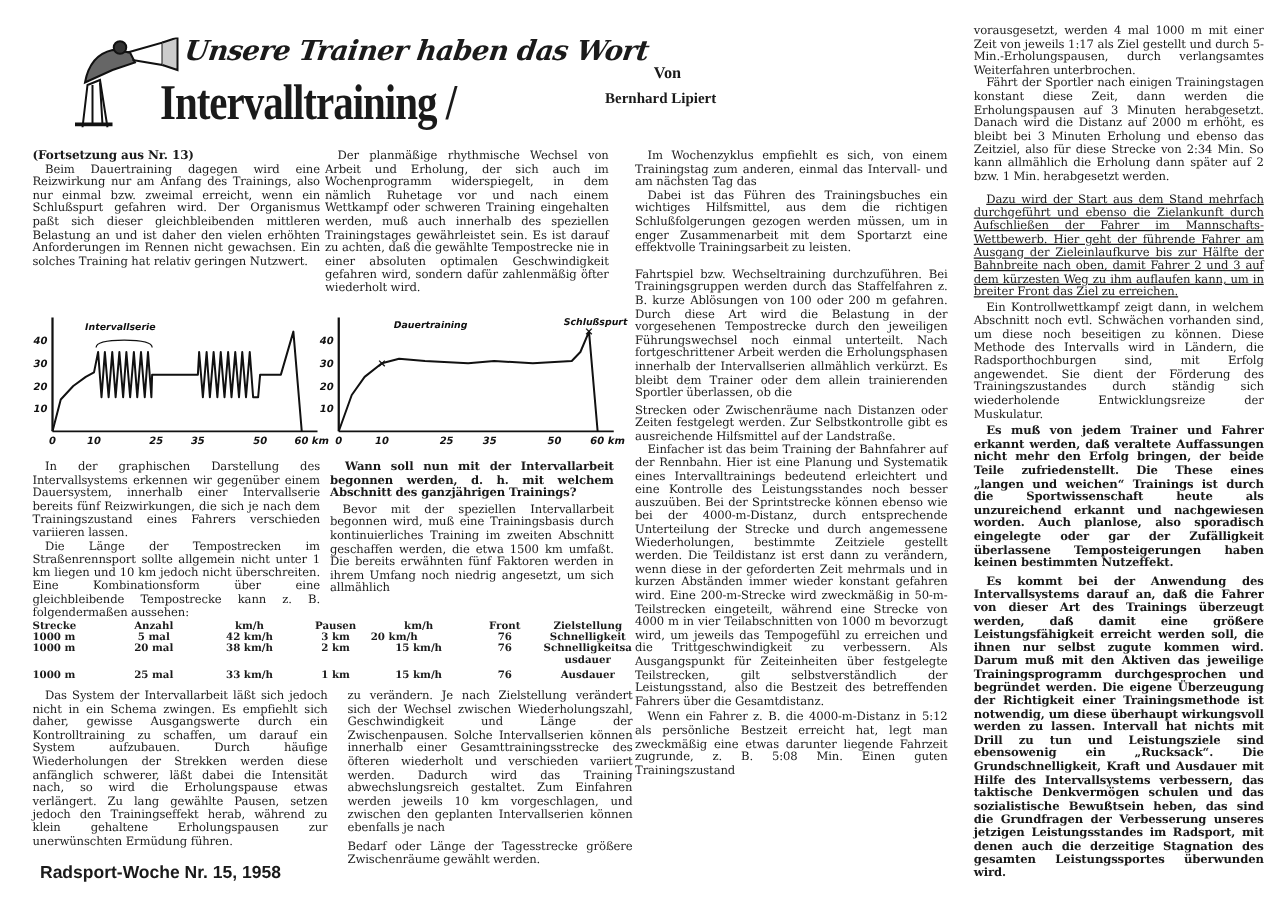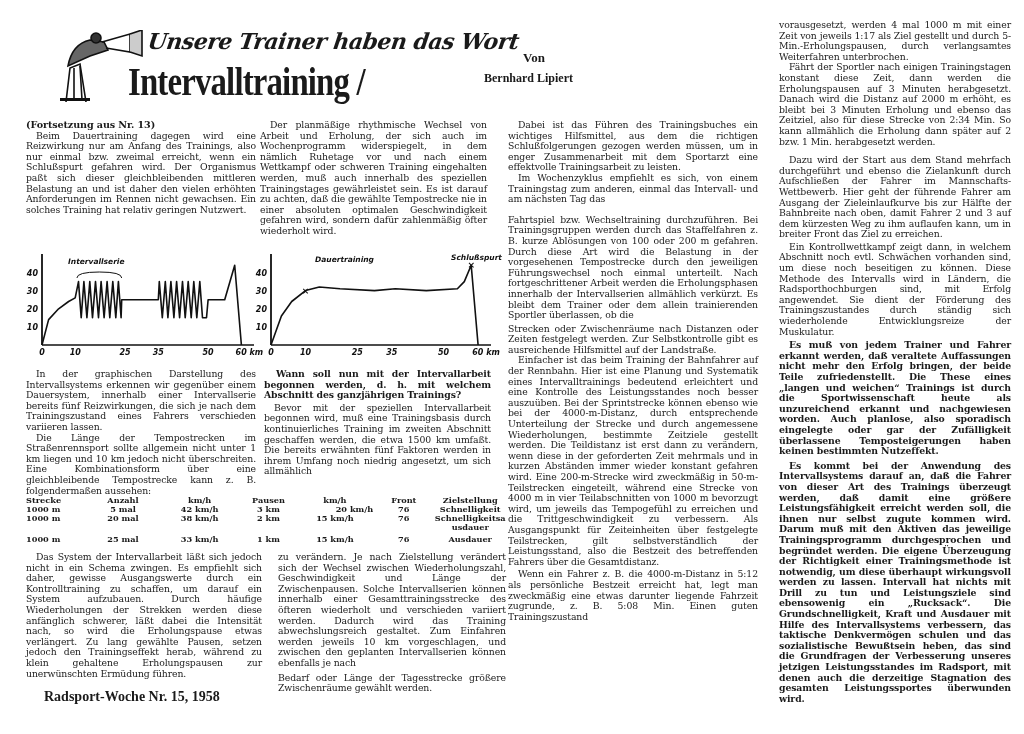--- a/index.html
+++ b/index.html
@@ -106,21 +106,21 @@
       <th style="width:60px;">Front</th>
       <th>Zielstellung</th>
     </tr>
   </thead>
   <tbody>
     <tr style="font-weight:bold;">
       <td>1000 m</td>
       <td style="text-align:center;">5 mal</td>
       <td style="text-align:center;">42 km/h</td>
       <td style="text-align:center;">3 km</td>
-      <td style="text-align:right;margin-top:48px;">20 km/h</td>
+      <td style="text-align:left;margin-top:48px;">20 km/h</td>
       <td style="text-align:center;">76</td>
       <td style="text-align:center;">Schnelligkeit</td>
     </tr>
     <tr style="font-weight:bold;">
       <td>1000 m</td>
       <td style="text-align:center;">20 mal</td>
       <td style="text-align:center;">38 km/h</td>
       <td style="text-align:center;">2 km</td>
       <td style="text-align:center;">15 km/h</td>
       <td style="text-align:center;">76</td>
@@ -134,36 +134,36 @@
       <td style="text-align:center;padding-top:3px;">15 km/h</td>
       <td style="text-align:center;padding-top:3px;">76</td>
       <td style="text-align:center;padding-top:3px;">Ausdauer</td>
     </tr>
   </tbody>
 </table>
 
 <div class="abs" style="left:26px;top:552px;width:236px;">
   <p class="p">Das System der Intervallarbeit läßt sich jedoch nicht in ein Schema zwingen. Es empfiehlt sich daher, gewisse Ausgangswerte durch ein Kontrolltraining zu schaffen, um darauf ein System aufzubauen. Durch häufige Wiederholungen der Strekken werden diese anfänglich schwerer, läßt dabei die Intensität nach, so wird die Erholungspause etwas verlängert. Zu lang gewählte Pausen, setzen jedoch den Trainingseffekt herab, während zu klein gehaltene Erholungspausen zur unerwünschten Ermüdung führen.</p>
 </div>
-<div class="abs footer" style="left:44px;top:689px;font-family:Liberation Serif, serif;">Radsport-Woche Nr. 15, 1958</div>
+<div class="abs footer" style="left:32px;top:689px;">Radsport-Woche Nr. 15, 1958</div>
 
 <div class="abs" style="left:278px;top:552px;width:228px;">
   <p class="p noind">zu verändern. Je nach Zielstellung verändert sich der Wechsel zwischen Wiederholungszahl, Geschwindigkeit und Länge der Zwischenpausen. Solche Intervallserien können innerhalb einer Gesamttrainingsstrecke des öfteren wiederholt und verschieden variiert werden. Dadurch wird das Training abwechslungsreich gestaltet. Zum Einfahren werden jeweils 10 km vorgeschlagen, und zwischen den geplanten Intervallserien können ebenfalls je nach</p>
   <p class="p noind b" style="margin-top:4px;font-weight:normal;">Bedarf oder Länge der Tagesstrecke größere Zwischenräume gewählt werden.</p>
 </div>
 
 <div class="abs" style="left:508px;top:120px;width:250px;">
+  <p class="p">Im Wochenzyklus empfiehlt es sich, von einem Trainingstag zum anderen, einmal das Intervall- und am nächsten Tag das</p>
   <p class="p">Dabei ist das Führen des Trainingsbuches ein wichtiges Hilfsmittel, aus dem die richtigen Schlußfolgerungen gezogen werden müssen, um in enger Zusammenarbeit mit dem Sportarzt eine effektvolle Trainingsarbeit zu leisten.</p>
-  <p class="p">Im Wochenzyklus empfiehlt es sich, von einem Trainingstag zum anderen, einmal das Intervall- und am nächsten Tag das</p>
   <p class="p noind" style="margin-top:10px;">Fahrtspiel bzw. Wechseltraining durchzuführen. Bei Trainingsgruppen werden durch das Staffelfahren z. B. kurze Ablösungen von 100 oder 200 m gefahren. Durch diese Art wird die Belastung in der vorgesehenen Tempostrecke durch den jeweiligen Führungswechsel noch einmal unterteilt. Nach fortgeschrittener Arbeit werden die Erholungsphasen innerhalb der Intervallserien allmählich verkürzt. Es bleibt dem Trainer oder dem allein trainierenden Sportler überlassen, ob die</p>
   <p class="p noind" style="margin-top:3px;">Strecken oder Zwischenräume nach Distanzen oder Zeiten festgelegt werden. Zur Selbstkontrolle gibt es ausreichende Hilfsmittel auf der Landstraße.</p>
   <p class="p">Einfacher ist das beim Training der Bahnfahrer auf der Rennbahn. Hier ist eine Planung und Systematik eines Intervalltrainings bedeutend erleichtert und eine Kontrolle des Leistungsstandes noch besser auszuüben. Bei der Sprintstrecke können ebenso wie bei der 4000-m-Distanz, durch entsprechende Unterteilung der Strecke und durch angemessene Wiederholungen, bestimmte Zeitziele gestellt werden. Die Teildistanz ist erst dann zu verändern, wenn diese in der geforderten Zeit mehrmals und in kurzen Abständen immer wieder konstant gefahren wird. Eine 200-m-Strecke wird zweckmäßig in 50-m-Teilstrecken eingeteilt, während eine Strecke von 4000 m in vier Teilabschnitten von 1000 m bevorzugt wird, um jeweils das Tempogefühl zu erreichen und die Trittgeschwindigkeit zu verbessern. Als Ausgangspunkt für Zeiteinheiten über festgelegte Teilstrecken, gilt selbstverständlich der Leistungsstand, also die Bestzeit des betreffenden Fahrers über die Gesamtdistanz.</p>
   <p class="p" style="margin-top:2px;">Wenn ein Fahrer z. B. die 4000-m-Distanz in 5:12 als persönliche Bestzeit erreicht hat, legt man zweckmäßig eine etwas darunter liegende Fahrzeit zugrunde, z. B. 5:08 Min. Einen guten Trainingszustand</p>
 </div>
 
 <div class="abs" style="left:779px;top:20px;width:232px;">
   <p class="p noind">vorausgesetzt, werden 4 mal 1000 m mit einer Zeit von jeweils 1:17 als Ziel gestellt und durch 5-Min.-Erholungspausen, durch verlangsamtes Weiterfahren unterbrochen.</p>
   <p class="p">Fährt der Sportler nach einigen Trainingstagen konstant diese Zeit, dann werden die Erholungspausen auf 3 Minuten herabgesetzt. Danach wird die Distanz auf 2000 m erhöht, es bleibt bei 3 Minuten Erholung und ebenso das Zeitziel, also für diese Strecke von 2:34 Min. So kann allmählich die Erholung dann später auf 2 bzw. 1 Min. herabgesetzt werden.</p>
-  <p class="p" style="margin-top:8px;">Dazu wird der Start aus dem Stand mehrfach durchgeführt und ebenso die Zielankunft durch Aufschließen der Fahrer im Mannschafts-Wettbewerb. Hier geht der führende Fahrer am Ausgang der Zieleinlaufkurve bis zur Hälfte der Bahnbreite nach oben, damit Fahrer 2 und 3 auf dem kürzesten Weg zu ihm auflaufen kann, um in breiter Front das Ziel zu erreichen.</p>
+  <p class="p" style="margin-top:8px;text-decoration:underline;">Dazu wird der Start aus dem Stand mehrfach durchgeführt und ebenso die Zielankunft durch Aufschließen der Fahrer im Mannschafts-Wettbewerb. Hier geht der führende Fahrer am Ausgang der Zieleinlaufkurve bis zur Hälfte der Bahnbreite nach oben, damit Fahrer 2 und 3 auf dem kürzesten Weg zu ihm auflaufen kann, um in breiter Front das Ziel zu erreichen.</p>
   <p class="p" style="margin-top:2px;">Ein Kontrollwettkampf zeigt dann, in welchem Abschnitt noch evtl. Schwächen vorhanden sind, um diese noch beseitigen zu können. Diese Methode des Intervalls wird in Ländern, die Radsporthochburgen sind, mit Erfolg angewendet. Sie dient der Förderung des Trainingszustandes durch ständig sich wiederholende Entwicklungsreize der Muskulatur.</p>
   <p class="p b" style="margin-top:3px;">Es muß von jedem Trainer und Fahrer erkannt werden, daß veraltete Auffassungen nicht mehr den Erfolg bringen, der beide Teile zufriedenstellt. Die These eines „langen und weichen“ Trainings ist durch die Sportwissenschaft heute als unzureichend erkannt und nachgewiesen worden. Auch planlose, also sporadisch eingelegte oder gar der Zufälligkeit überlassene Temposteigerungen haben keinen bestimmten Nutzeffekt.</p>
   <p class="p b" style="margin-top:4px;">Es kommt bei der Anwendung des Intervallsystems darauf an, daß die Fahrer von dieser Art des Trainings überzeugt werden, daß damit eine größere Leistungsfähigkeit erreicht werden soll, die ihnen nur selbst zugute kommen wird. Darum muß mit den Aktiven das jeweilige Trainingsprogramm durchgesprochen und begründet werden. Die eigene Überzeugung der Richtigkeit einer Trainingsmethode ist notwendig, um diese überhaupt wirkungsvoll werden zu lassen. Intervall hat nichts mit Drill zu tun und Leistungsziele sind ebensowenig ein „Rucksack“. Die Grundschnelligkeit, Kraft und Ausdauer mit Hilfe des Intervallsystems verbessern, das taktische Denkvermögen schulen und das sozialistische Bewußtsein heben, das sind die Grundfragen der Verbesserung unseres jetzigen Leistungsstandes im Radsport, mit denen auch die derzeitige Stagnation des gesamten Leistungssportes überwunden wird.</p>
 </div>
 
 </body></html>

